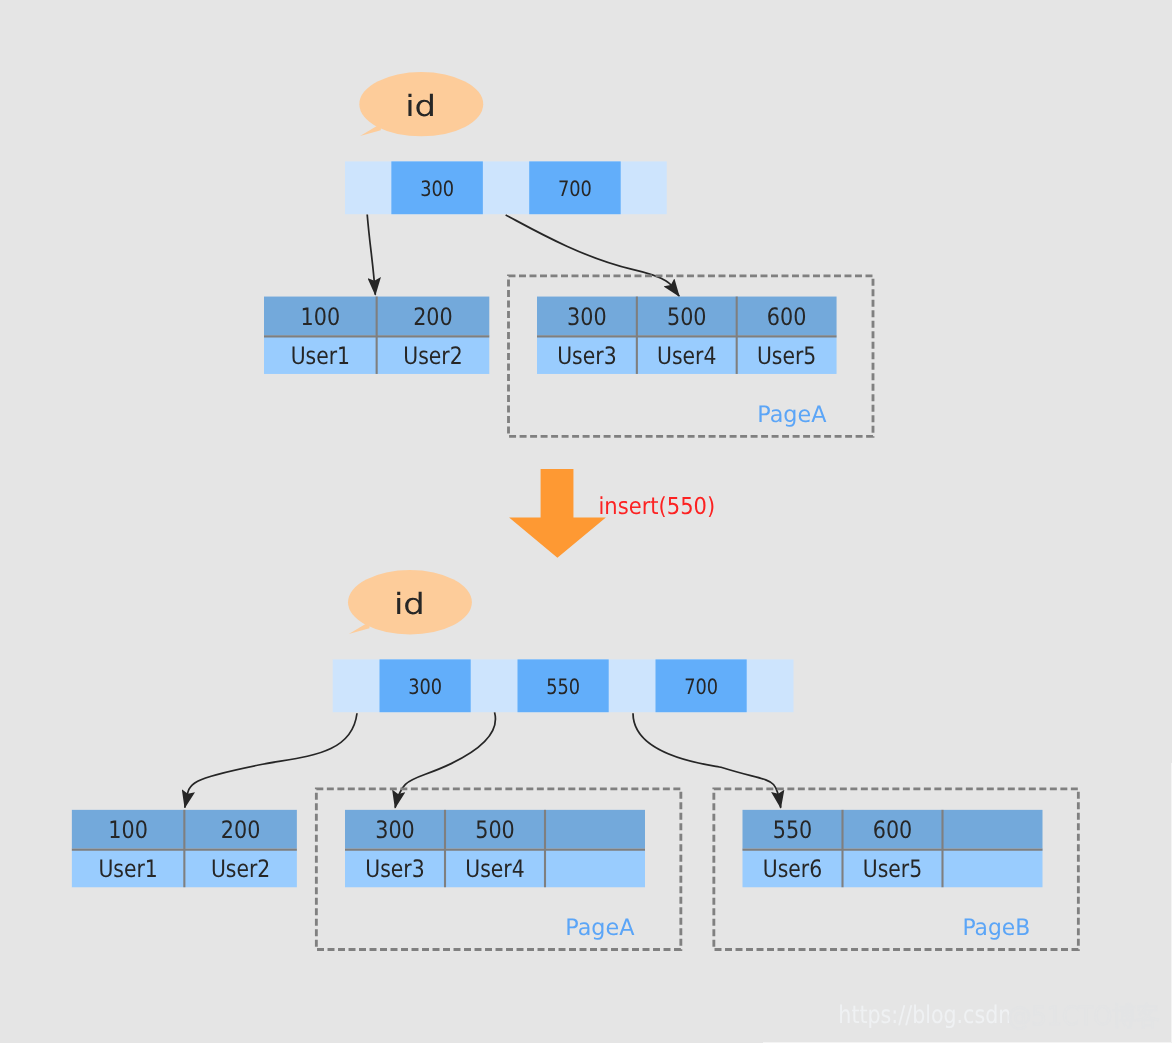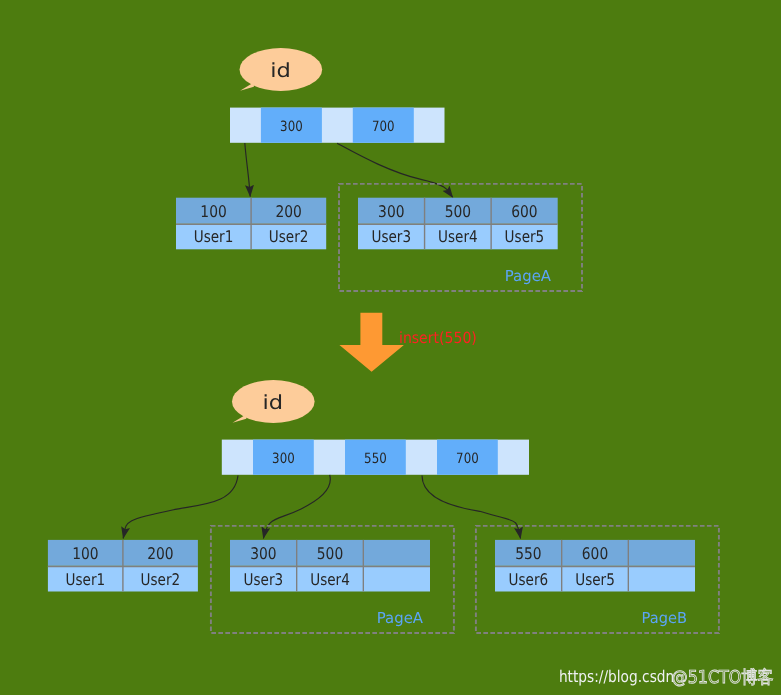--- a/index.html
+++ b/index.html
@@ -1,19 +1,19 @@
 <!DOCTYPE html>
 <html><head>
 <meta charset="utf-8">
 <title>B+Tree leaf page split on insert</title>
 <style>
   html,body{margin:0;padding:0;background:#ffffff;}
   body{width:781px;height:695px;overflow:hidden;
        font-family:"DejaVu Sans",sans-serif;}
-  #stage{position:relative;width:781px;height:695px;background:#4d7c0f;}
+  #stage{position:relative;width:781px;height:695px;background:#e5e5e5;}
   svg{display:block;position:absolute;left:0;top:0;}
   text{font-family:"DejaVu Sans",sans-serif;white-space:pre;
        -webkit-font-smoothing:antialiased;text-rendering:geometricPrecision;}
   .cellnum{font-size:16.05px;fill:#262626;}
   .idxnum{font-size:14.15px;fill:#262626;}
   .pagelbl{font-size:15.1px;fill:#5BA5F7;}
   .ins{font-size:15.6px;fill:#FC2222;}
   .callout{font-size:19.5px;fill:#262626;}
   .wm1{font-size:16.3px;fill:#EFF1F3;}
   .wm2{font-size:17.6px;fill:none;stroke:#E3E4E5;stroke-width:0.9;}

